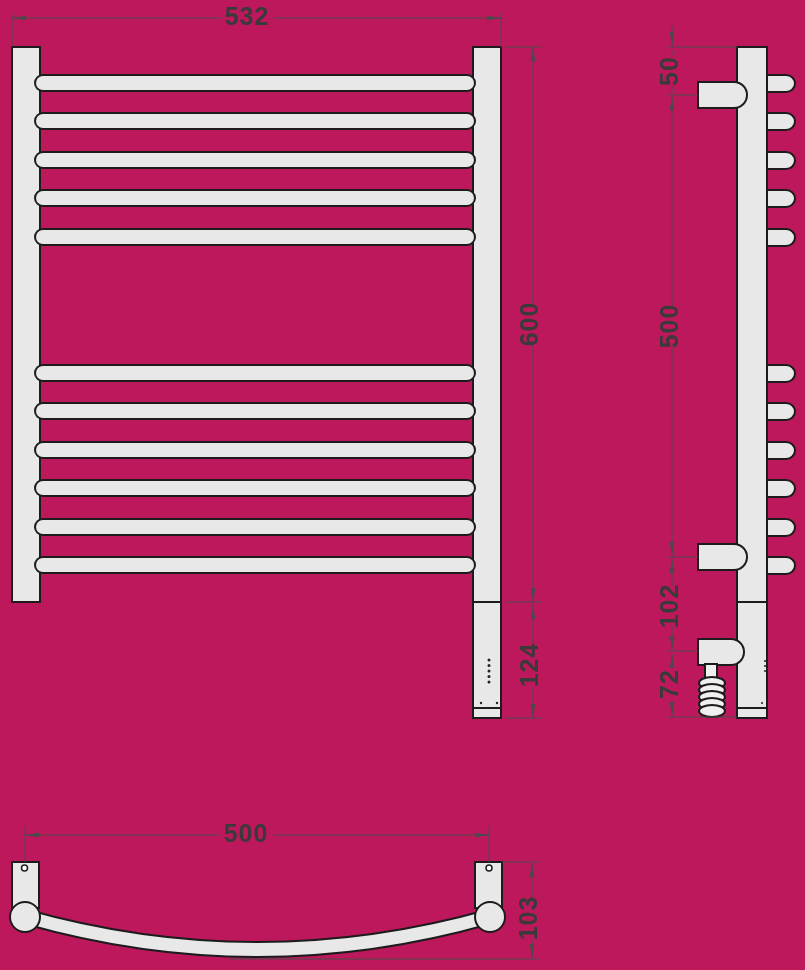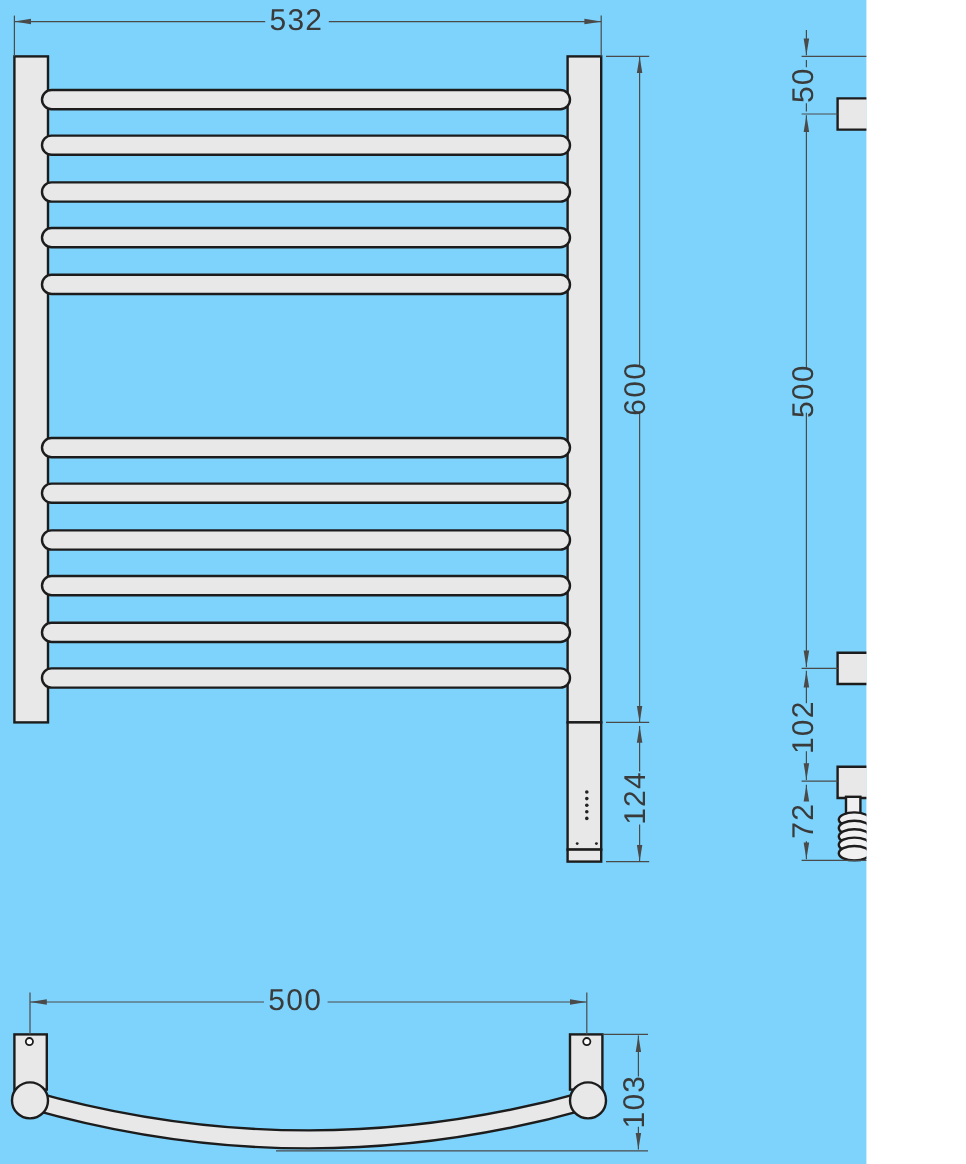--- a/index.html
+++ b/index.html
@@ -1,16 +1,16 @@
 <!DOCTYPE html>
 <html><head>
 <meta charset="utf-8">
 <style>
   html,body{margin:0;padding:0;background:#ffffff;}
-  .canvas{position:relative;width:722px;height:970px;background:#7dd3fc;overflow:hidden;}
+  .canvas{position:relative;width:805px;height:970px;background:#be185d;overflow:hidden;font-weight:bold;}
   svg{display:block;}
   .shape{fill:#e8e8e8;stroke:#1c1c1c;stroke-width:2;}
   .shape-light{fill:#f0f0f0;stroke:#1c1c1c;stroke-width:2;}
   .hole{fill:#ffffff;stroke:#1c1c1c;stroke-width:1.5;}
   .dim{stroke:#4a4a4a;stroke-width:1;fill:none;}
   .dimtext{fill:#3a3a3a;font-family:"Liberation Sans",sans-serif;font-size:25px;letter-spacing:1px;}
   .dot{fill:#222222;stroke:none;}
 </style>
 </head>
 <body>

